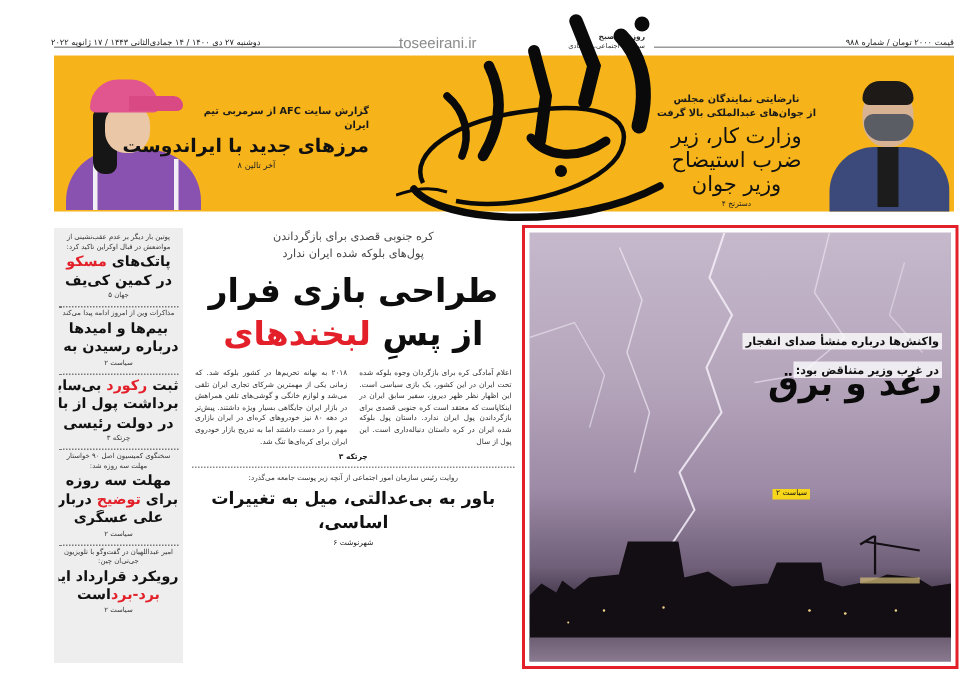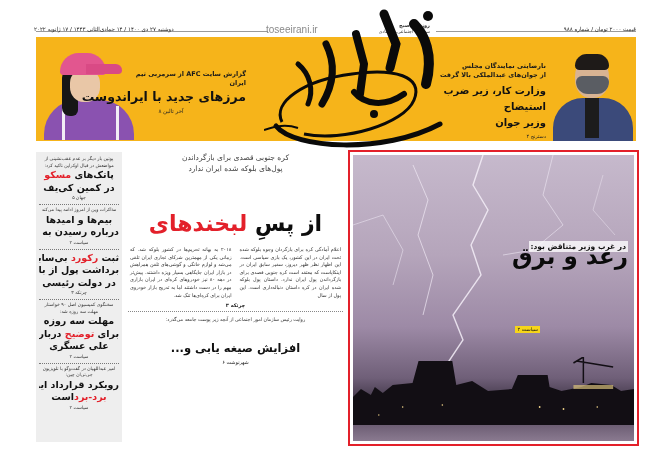--- a/index.html
+++ b/index.html
@@ -36,23 +36,23 @@
   .promo-left-page { font-size: 5.5px; color: #222; margin-top: 3px; text-align: center; padding-right: 30px; }
 
   
   .promo-right-photo { position: absolute; left: 533px; top: 48px; width: 84px; height: 93px; overflow: hidden; }
   .min-suit { position: absolute; left: 4px; top: 50px; width: 80px; height: 50px; background: #3b4a7a; border-radius: 30px 30px 0 0; }
   .min-shirt { position: absolute; left: 36px; top: 50px; width: 14px; height: 40px; background: #1c1c1c; }
   .min-head { position: absolute; left: 26px; top: 10px; width: 34px; height: 40px; background: #d8b393; border-radius: 45%; }
   .min-hair { position: absolute; left: 26px; top: 6px; width: 34px; height: 16px; background: #1e1a18; border-radius: 16px 16px 6px 6px; }
   .min-mask { position: absolute; left: 27px; top: 28px; width: 33px; height: 18px; background: #5a5d63; border-radius: 6px 6px 12px 12px; }
 
-  .promo-right-text { position: absolute; left: 420px; top: 62px; width: 110px; text-align: right; }
+  .promo-right-text { position: absolute; left: 420px; top: 62px; width: 110px; text-align: center; }
   .promo-right-kicker { font-size: 6.5px; font-weight: bold; color: #1a1a1a; line-height: 9px; }
-  .promo-right-title { font-size: 10px; font-weight: bold; color: #111; line-height: 16px; margin-top: 3px; }
+  .promo-right-title { font-size: 14px; font-weight: normal; color: #111; line-height: 16px; margin-top: 3px; }
   .promo-right-page { font-size: 5px; color: #222; margin-top: 2px; }
 
   
   .masthead { position: absolute; left: 248px; top: 4px; width: 180px; height: 148px; }
 
   
   .sidebar { position: absolute; left: 20px; top: 152px; width: 86px; height: 290px; background: #eeeeee; padding: 2px 3px; }
   .sb-item { text-align: center; padding: 2px 0 3px 0; border-bottom: 1px dotted #777; }
   .sb-item:last-child { border-bottom: none; }
   .sb-kicker { font-size: 4.6px; color: #333; line-height: 6.5px; }
@@ -182,33 +182,32 @@
       <div class="sb-page">سیاست ۲</div>
     </div>
   </div>
 
   <div class="mid">
     <div class="mid-kicker">
       <span>کره جنوبی قصدی برای بازگرداندن</span><br>
       <span>پول‌های بلوکه شده ایران ندارد</span>
     </div>
     <div class="mid-headline">
-      <br>
+      <span>طراحی بازی فرار</span><br>
       <span>از پسِ </span><span class="red">لبخندهای</span><br>
     </div>
     <div class="mid-cols">
       <div class="mid-col">اعلام آمادگی کره برای بازگردان وجوه بلوکه شده تحت ایران در این کشور، یک بازی سیاسی است. این اظهار نظر ظهر دیروز، سفیر سابق ایران در اینکاپاست که معتقد است کره جنوبی قصدی برای بازگرداندن پول ایران ندارد. داستان پول بلوکه شده ایران در کره داستان دنباله‌داری است. این پول از سال</div>
       <div class="mid-col">۲۰۱۸ به بهانه تحریم‌ها در کشور بلوکه شد. که زمانی یکی از مهمترین شرکای تجاری ایران تلقی می‌شد و لوازم خانگی و گوشی‌های تلفن همراهش در بازار ایران جایگاهی بسیار ویژه داشتند. پیش‌تر در دهه ۸۰ نیز خودروهای کره‌ای در ایران بازاری مهم را در دست داشتند اما به تدریج بازار خودروی ایران برای کره‌ای‌ها تنگ شد.</div>
     </div>
     <div class="mid-page">چرتکه ۳</div>
     <div class="mid-sep"></div>
     <div class="mid2-kicker">روایت رئیس سازمان امور اجتماعی از آنچه زیر پوست جامعه می‌گذرد:</div>
     <div class="mid2-title">
-      <br>
-      <span>افزایش صیغه یابی و...</span>
+      <span>باور به بی‌عدالتی، میل به تغییرات اساسی،</span><br>
     </div>
     <div class="mid2-page">شهرنوشت ۶</div>
   </div>
 
   <div class="feature">
     <div class="feature-photo">
       <svg class="bolt" style="left:0;top:0" width="283" height="288" viewBox="0 0 283 288">
         <path d="M130 0 L 120 30 L 135 55 L 118 90 L 128 120 L 100 160 L 110 185 L 90 215" fill="none" stroke="#f4eef8" stroke-width="1.4" opacity="0.85"></path>
         <path d="M60 10 L 75 45 L 65 80 L 80 120 L 70 160" fill="none" stroke="#efe8f4" stroke-width="1" opacity="0.7"></path>
         <path d="M200 0 L 190 40 L 210 70 L 180 95 L 150 100" fill="none" stroke="#efe8f4" stroke-width="1" opacity="0.6"></path>
@@ -223,21 +222,21 @@
         <circle cx="50" cy="50" r="0.8" fill="#f2d58a"></circle>
           <circle cx="90" cy="48" r="0.8" fill="#f2d58a"></circle>
         <circle cx="188" cy="50" r="0.9" fill="#f2d58a"></circle>
           <circle cx="212" cy="52" r="0.9" fill="#f2d58a"></circle>
         <circle cx="246" cy="50" r="0.8" fill="#f2d58a"></circle>
           <circle cx="26" cy="58" r="0.7" fill="#f2d58a"></circle>
       </svg>
       <div class="water"></div>
 
       <div class="feat-kicker-box">
-        <br>
+        <div class="feat-kicker">واکنش‌ها درباره منشأ صدای انفجار</div><br>
         <div class="feat-kicker">در غرب وزیر متناقض بود:</div>
       </div>
       <div class="feat-title">
         <span>رعد و برق</span><br>
       </div>
       <div class="feat-page">سیاست ۲</div>
     </div>
   </div>
 
 </div>

